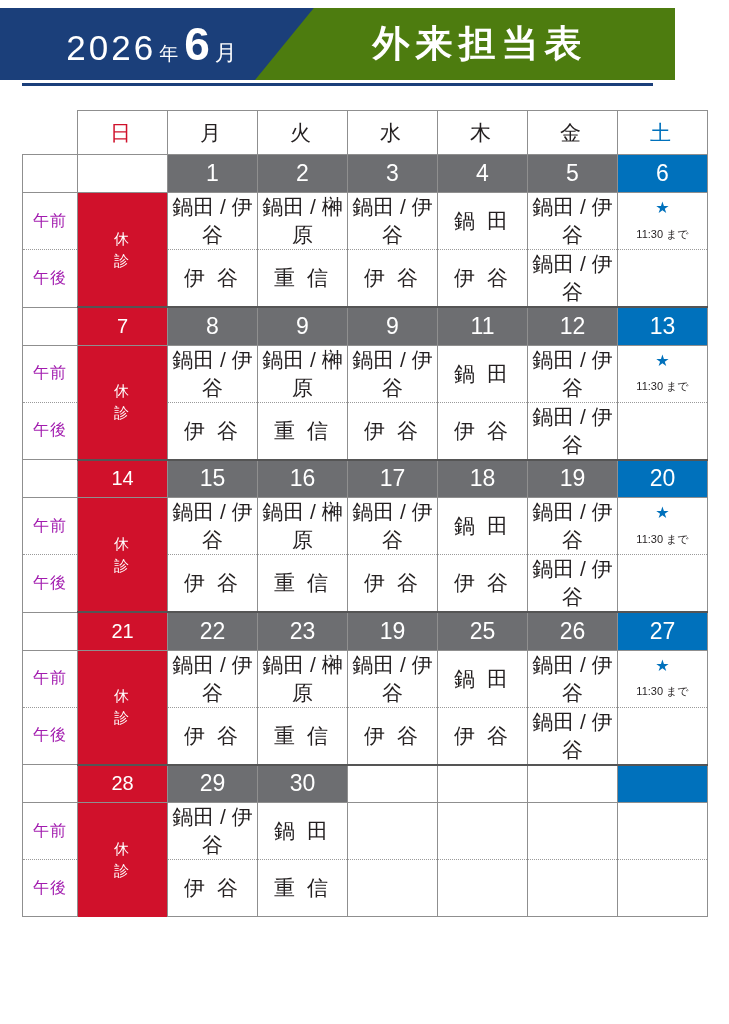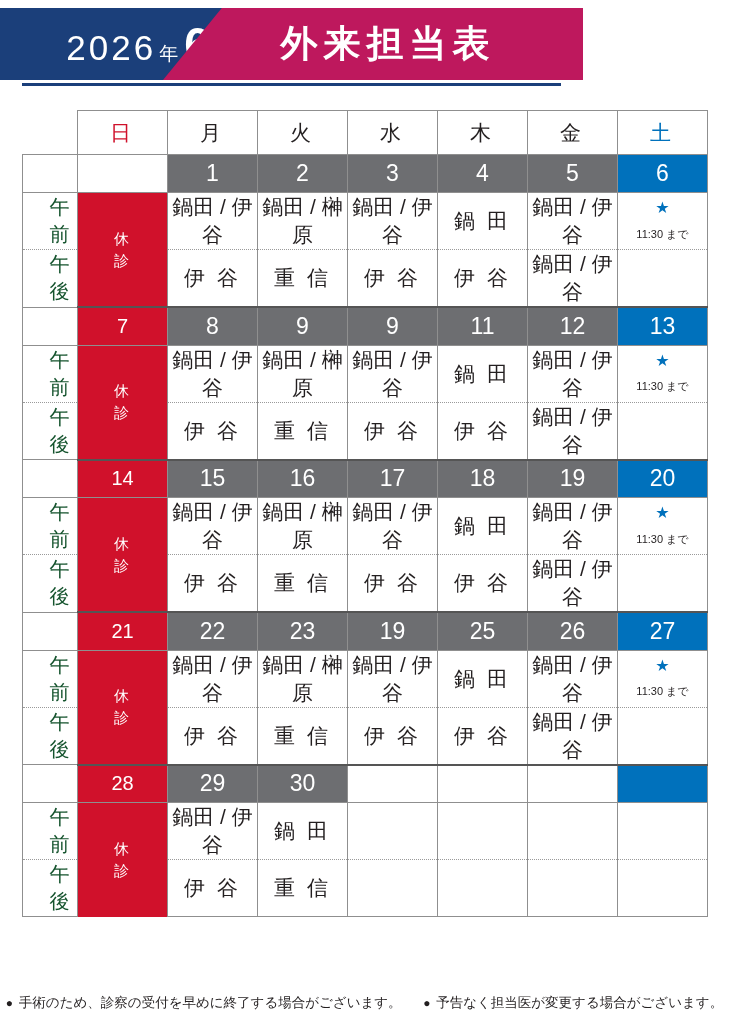--- a/index.html
+++ b/index.html
@@ -13,21 +13,21 @@
   .page {
     position: relative;
     width: 729px; height: 1024px;
     overflow: hidden;
   }
 
   
   .header {
     position: relative;
     height: 88px;
-    width: 583px;
+    width: 675px;
   }
   .header-left {
     position: absolute;
     left: 0; top: 8px;
     width: 345px; height: 72px;
     background: #1b3f7a;
     color: #ffffff;
     display: flex;
     align-items: center;
     justify-content: center;
@@ -42,21 +42,21 @@
   }
   .hl-year { font-size: 35px; font-weight: 300; letter-spacing: 3px; }
   .hl-nen  { font-size: 19px; margin: 0 4px 0 3px; }
   .hl-month{ font-size: 46px; font-weight: 700; line-height: 1; }
   .hl-gatsu{ font-size: 22px; margin-left: 3px; }
 
   .header-right {
     position: absolute;
     right: 0; top: 8px;
     width: 420px; height: 72px;
-    background: #be185d;
+    background: #4d7c0f;
     color: #ffffff;
     display: flex;
     align-items: center;
     justify-content: center;
     clip-path: polygon(14% 0, 100% 0, 100% 100%, 0% 100%);
   }
   .header-right .title {
     font-size: 37px;
     font-weight: 700;
     letter-spacing: 6px;
@@ -131,24 +131,23 @@
     border-top: 1px solid #8f8f8f;
   }
 
   
   tr.slot td {
     height: 57px;
     font-size: 21px;
     background: #ffffff;
   }
   tr.slot td.slotlabel {
-    font-size: 20px;
+    font-size: 16px;
     letter-spacing: 1px;
-    color: #14532d;
-    padding-left: 20px;
+    color: #a21caf;
   }
   tr.slot td.kyushin {
     background: #d0112b;
     color: #ffffff;
     font-size: 15px;
     letter-spacing: 2px;
     line-height: 1.45;
   }
   
   tr.am td { border-bottom: 1px dotted #9a9a9a; }
@@ -380,22 +379,15 @@
             <td></td>
             <td></td>
             <td></td>
             <td></td>
           </tr>
         </tbody>
     </table>
   </div>
 
   <div class="notes">
-    <div class="note-line">
-      <span class="bullet">●</span>
-      <span>手術のため、診察の受付を早めに終了する場合がございます。</span>
-      <span class="sep"></span>
-      <span class="bullet">●</span>
-      <span>予告なく担当医が変更する場合がございます。</span>
-    </div>
   </div>
 
 </div>
 
 </body></html>

